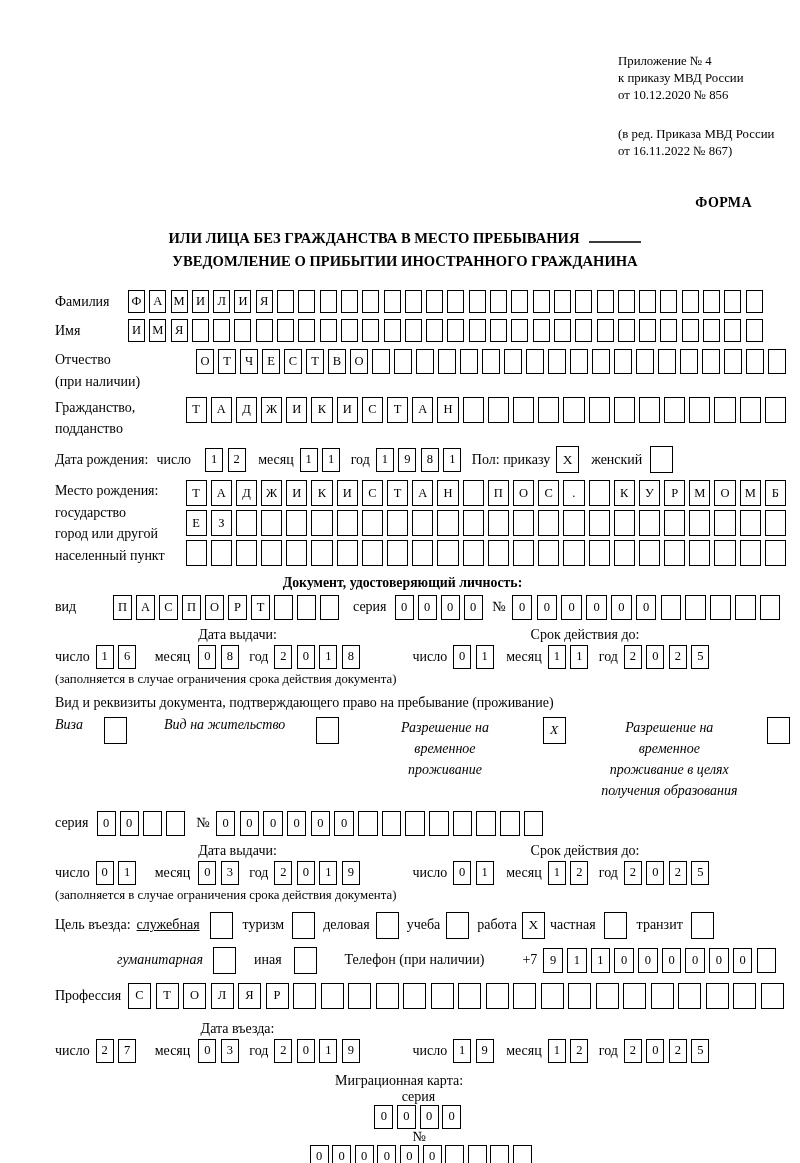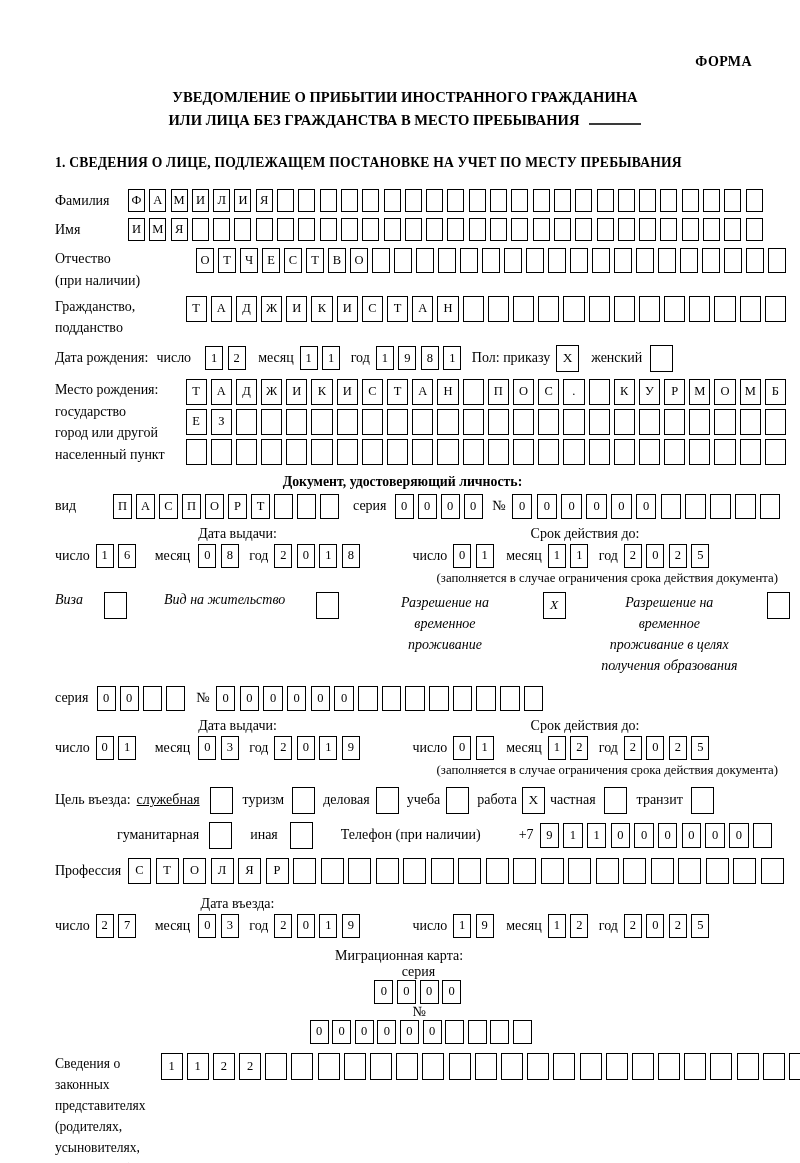--- a/index.html
+++ b/index.html
@@ -31,38 +31,44 @@
   .cprof .cell{width:23px;height:26px;margin-right:4.5px;}
   .cmig .cell{width:19px;height:24px;margin-right:3.6px;}
   .crep .cell{width:22px;height:27px;margin-right:4.2px;}
 
   .cb{width:21px;height:25px;border:1.5px solid #000;display:flex;align-items:center;justify-content:center;font-size:13.5px;flex:none;background:#fff;}
 
   .doc-head{font-weight:bold;text-align:center;font-size:13.8px;margin-top:8px;margin-right:40px;}
   .dhead{display:flex;margin-top:7px;font-size:14px;}
   .dhead .h-left{width:365px;text-align:center;}
   .dhead .h-right{width:330px;text-align:center;}
-  .note-right{text-align:right;font-size:12.8px;margin:3px 12px 0 0;}
+  .note-right{font-size:12.8px;margin:3px 12px 0 0;}
   .opt-center{text-align:center;white-space:pre-line;line-height:1.5;}
   .g6{margin-right:6px;} .g8{margin-right:8px;}
 </style>
 </head>
 <body>
 
 <div class="page">
 
+  <div class="ref">
+    <div>Приложение № 4
+к приказу МВД России
+от 10.12.2020 № 856</div>
+    <div class="amend">(в ред. Приказа МВД России
+от 16.11.2022 № 867)</div>
+  </div>
 
   <div class="forma">ФОРМА</div>
 
   <div class="title">
+    <div><span>ИЛИ ЛИЦА БЕЗ ГРАЖДАНСТВА В МЕСТО ПРЕБЫВАНИЯ</span><span class="blank"></span></div>
     <div>УВЕДОМЛЕНИЕ О ПРИБЫТИИ ИНОСТРАННОГО ГРАЖДАНИНА</div>
-    <div><span>ИЛИ ЛИЦА БЕЗ ГРАЖДАНСТВА В МЕСТО ПРЕБЫВАНИЯ</span><span class="blank"></span></div>
-  </div>
-
-  <div class="sec">1. СВЕДЕНИЯ О ЛИЦЕ, ПОДЛЕЖАЩЕМ ПОСТАНОВКЕ НА УЧЕТ ПО МЕСТУ ПРЕБЫВАНИЯ</div>
+  </div>
+
 
   <div class="frow" style="margin-top:18px;">
     <span class="lbl" style="width:73px;">Фамилия</span>
     <span class="cells c30">
         <span class="cell">Ф</span>
         <span class="cell">А</span>
         <span class="cell">М</span>
         <span class="cell">И</span>
         <span class="cell">Л</span>
         <span class="cell">И</span>
@@ -382,20 +388,21 @@
     <span class="cells cdig">
         <span class="cell">2</span>
         <span class="cell">0</span>
         <span class="cell">2</span>
         <span class="cell">5</span>
       </span>
   </div>
 
   <div class="note-right">(заполняется в случае ограничения срока действия документа)</div>
 
+  <div style="margin-top:8px;">Вид и реквизиты документа, подтверждающего право на пребывание (проживание)</div>
 
   <div class="frow fstart" style="margin-top:6px;font-style:italic;">
     <span class="lbl g6">Виза</span>
     <span class="cb"></span>
     <span class="lbl" style="margin-left:22px;margin-right:16px;">Вид на жительство</span>
     <span class="cb"></span>
     <span class="opt-center" style="margin-left:18px;margin-right:10px;">Разрешение на временное
 проживание</span>
     <span class="cb">X</span>
     <span class="opt-center" style="margin-left:16px;margin-right:10px;">Разрешение на временное
@@ -487,21 +494,21 @@
     <span class="cb"></span>
     <span class="lbl" style="margin-left:8px;margin-right:5px;">работа</span>
     <span class="cb">X</span>
     <span class="lbl" style="margin-left:5px;margin-right:8px;">частная</span>
     <span class="cb"></span>
     <span class="lbl" style="margin-left:10px;margin-right:8px;">транзит</span>
     <span class="cb"></span>
   </div>
 
   <div class="frow" style="margin-top:8px;">
-    <span class="lbl" style="margin-left:62px;margin-right:10px;">гуманитарная</span>
+    <span class="lbl" style="margin-left:62px;margin-right:10px;font-style:italic;">гуманитарная</span>
     <span class="cb"></span>
     <span class="lbl" style="margin-left:18px;margin-right:12px;">иная</span>
     <span class="cb"></span>
     <span class="lbl" style="margin-left:28px;">Телефон (при наличии)</span>
     <span class="lbl" style="margin-left:38px;margin-right:6px;">+7</span>
     <span class="cells cphone">
         <span class="cell">9</span>
         <span class="cell">1</span>
         <span class="cell">1</span>
         <span class="cell">0</span>

